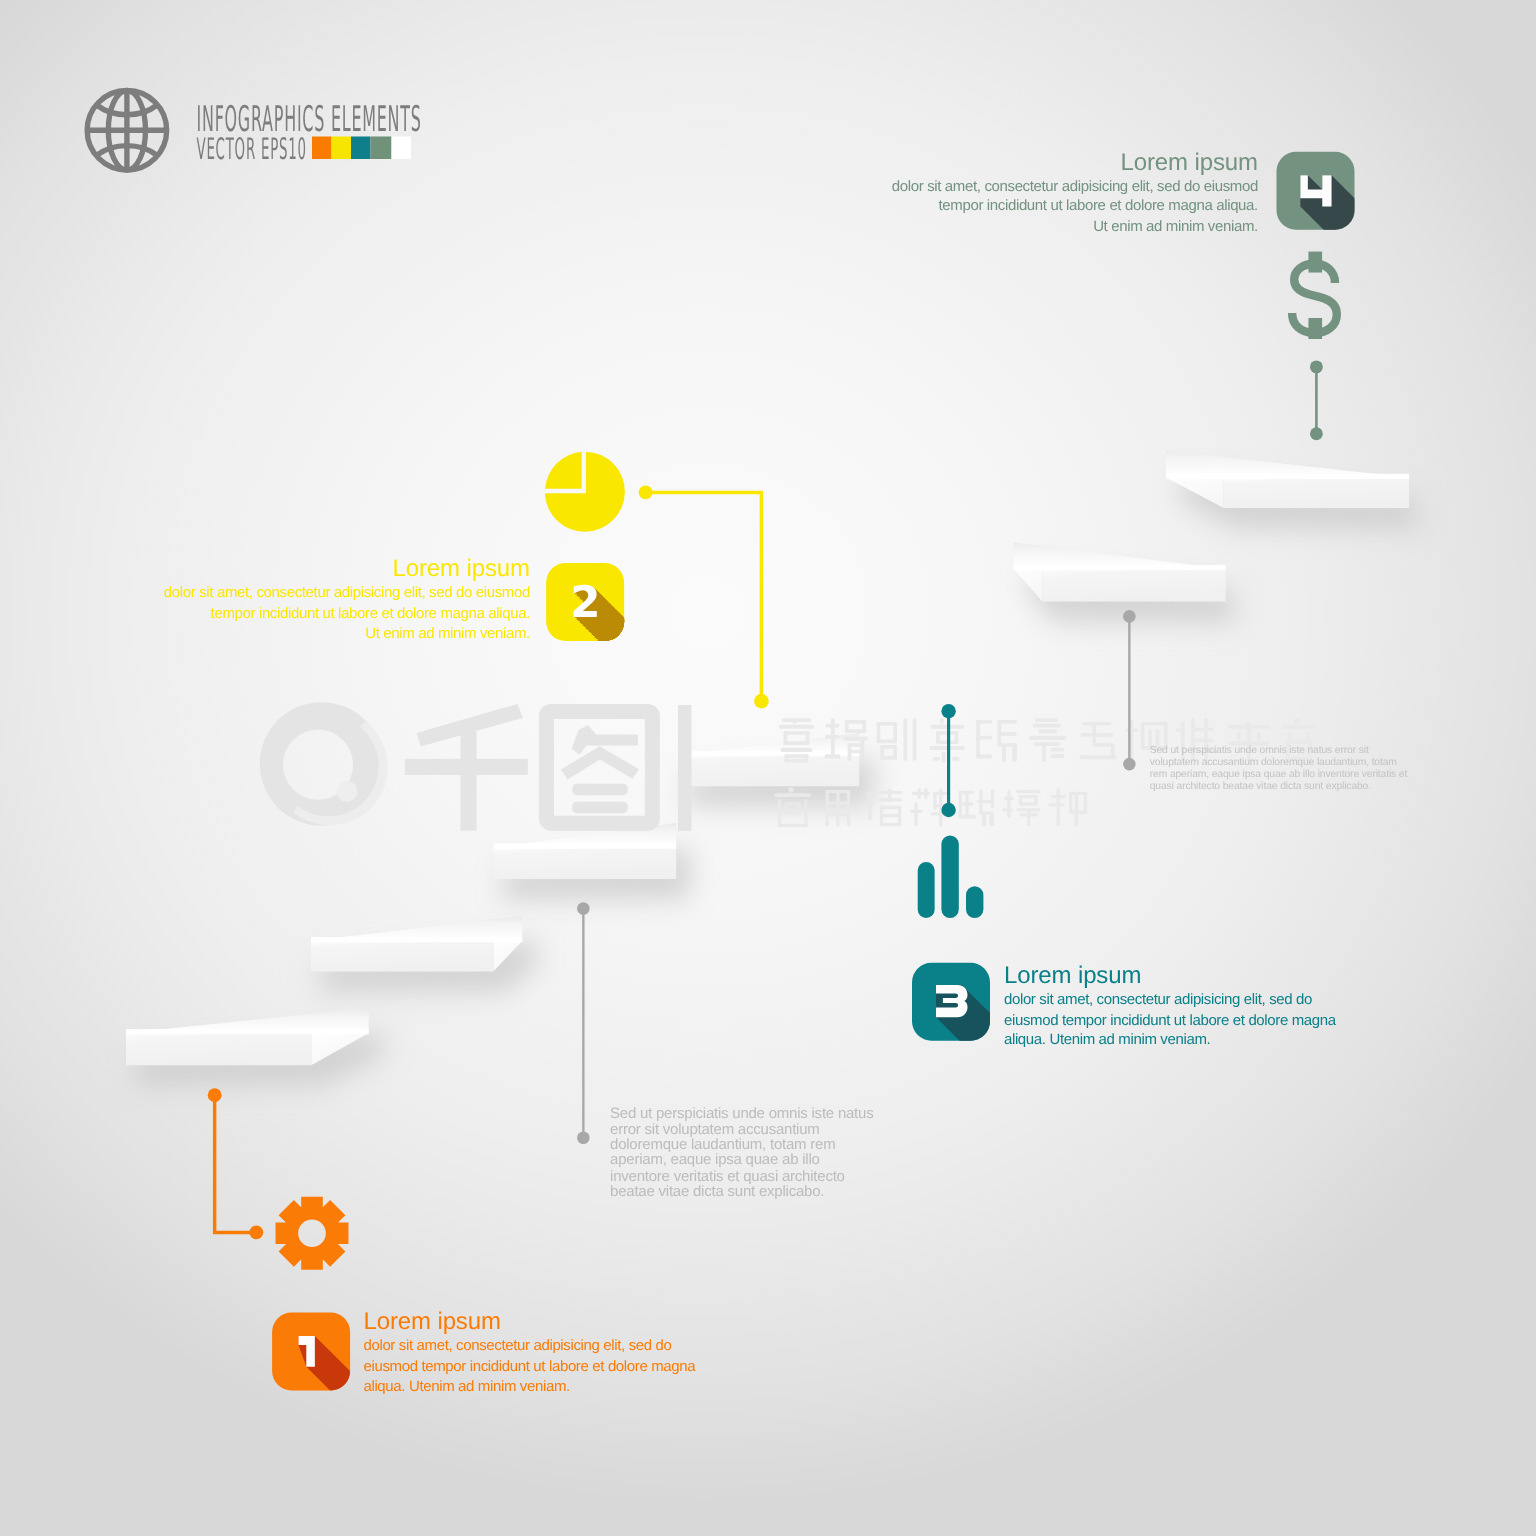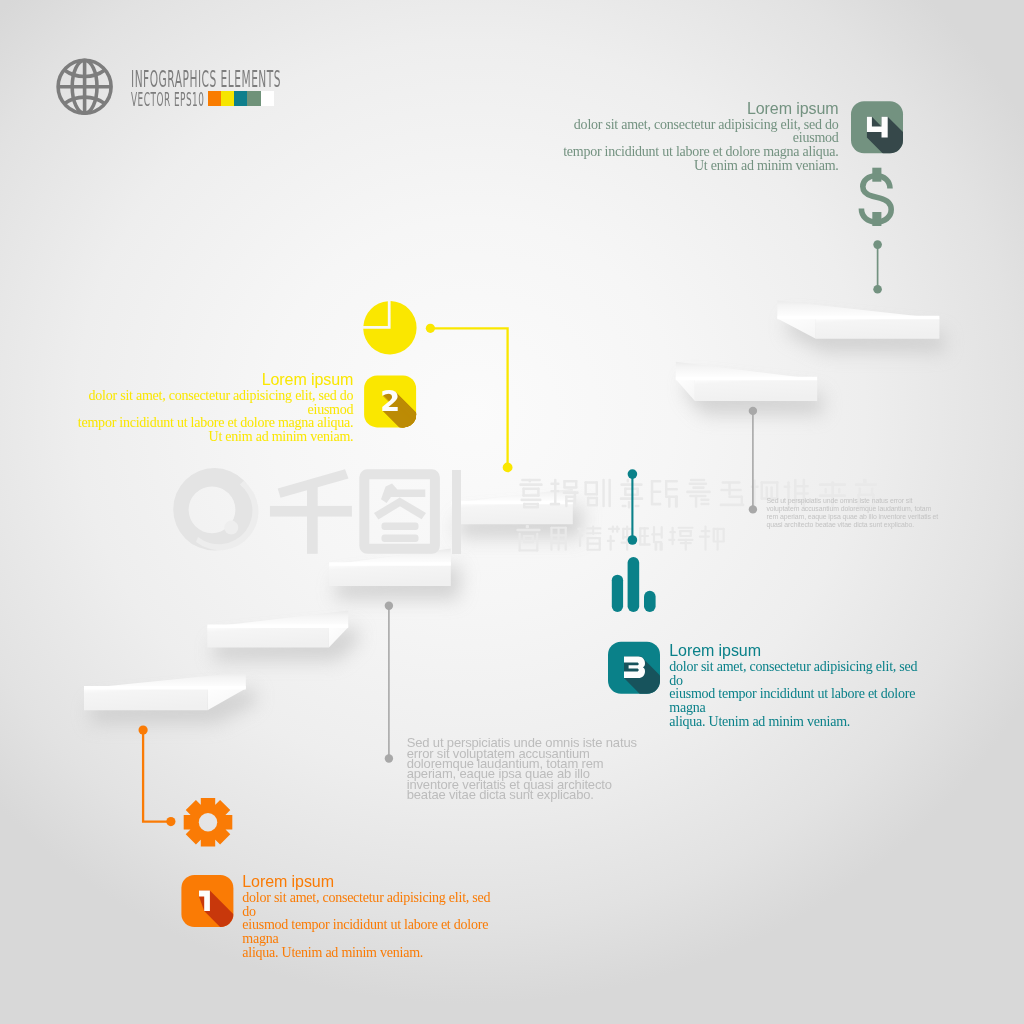--- a/index.html
+++ b/index.html
@@ -5,22 +5,22 @@
 <style>
   html,body{margin:0;padding:0;}
   body{width:1024px;height:1024px;overflow:hidden;font-family:"Liberation Sans",sans-serif;}
   #stage{position:relative;width:1024px;height:1024px;
     background:radial-gradient(ellipse 62% 58% at 46% 40%, #fbfbfb 0%, #f6f6f6 32%, #eeeeee 62%, #e2e2e2 86%, #d8d8d8 100%);
     overflow:hidden;}
   .layer{position:absolute;left:0;top:0;width:1024px;height:1024px;}
   svg{display:block;overflow:visible;}
   .blk{position:absolute;}
   .hd{font-size:16px;line-height:18px;letter-spacing:-0.08px;white-space:nowrap;}
-  .bd{font-size:14px;line-height:13.7px;letter-spacing:-0.24px;white-space:pre-line;font-family:Liberation Serif, serif;}
-  .note{font-size:13px;line-height:10.4px;letter-spacing:-0.15px;color:#bcbcbc;white-space:pre-line;}
+  .bd{font-size:10px;line-height:13.7px;letter-spacing:-0.24px;white-space:pre-line;}
+  .note{font-size:10px;line-height:10.4px;letter-spacing:-0.15px;color:#bcbcbc;white-space:pre-line;}
   .note2{font-size:6.9px;line-height:7.8px;letter-spacing:-0.09px;color:#c3c3c3;white-space:pre-line;}
   .logo-cond{font-family:"DejaVu Sans Condensed","DejaVu Sans",sans-serif;color:#7d7d7d;
     white-space:nowrap;transform:scaleX(0.501);transform-origin:0 0;letter-spacing:1px;}
 </style>
 </head>
 <body>
 
 <div id="stage">
 
   <svg class="layer" id="stairs" width="1024" height="1024" viewBox="0 0 1024 1024">

